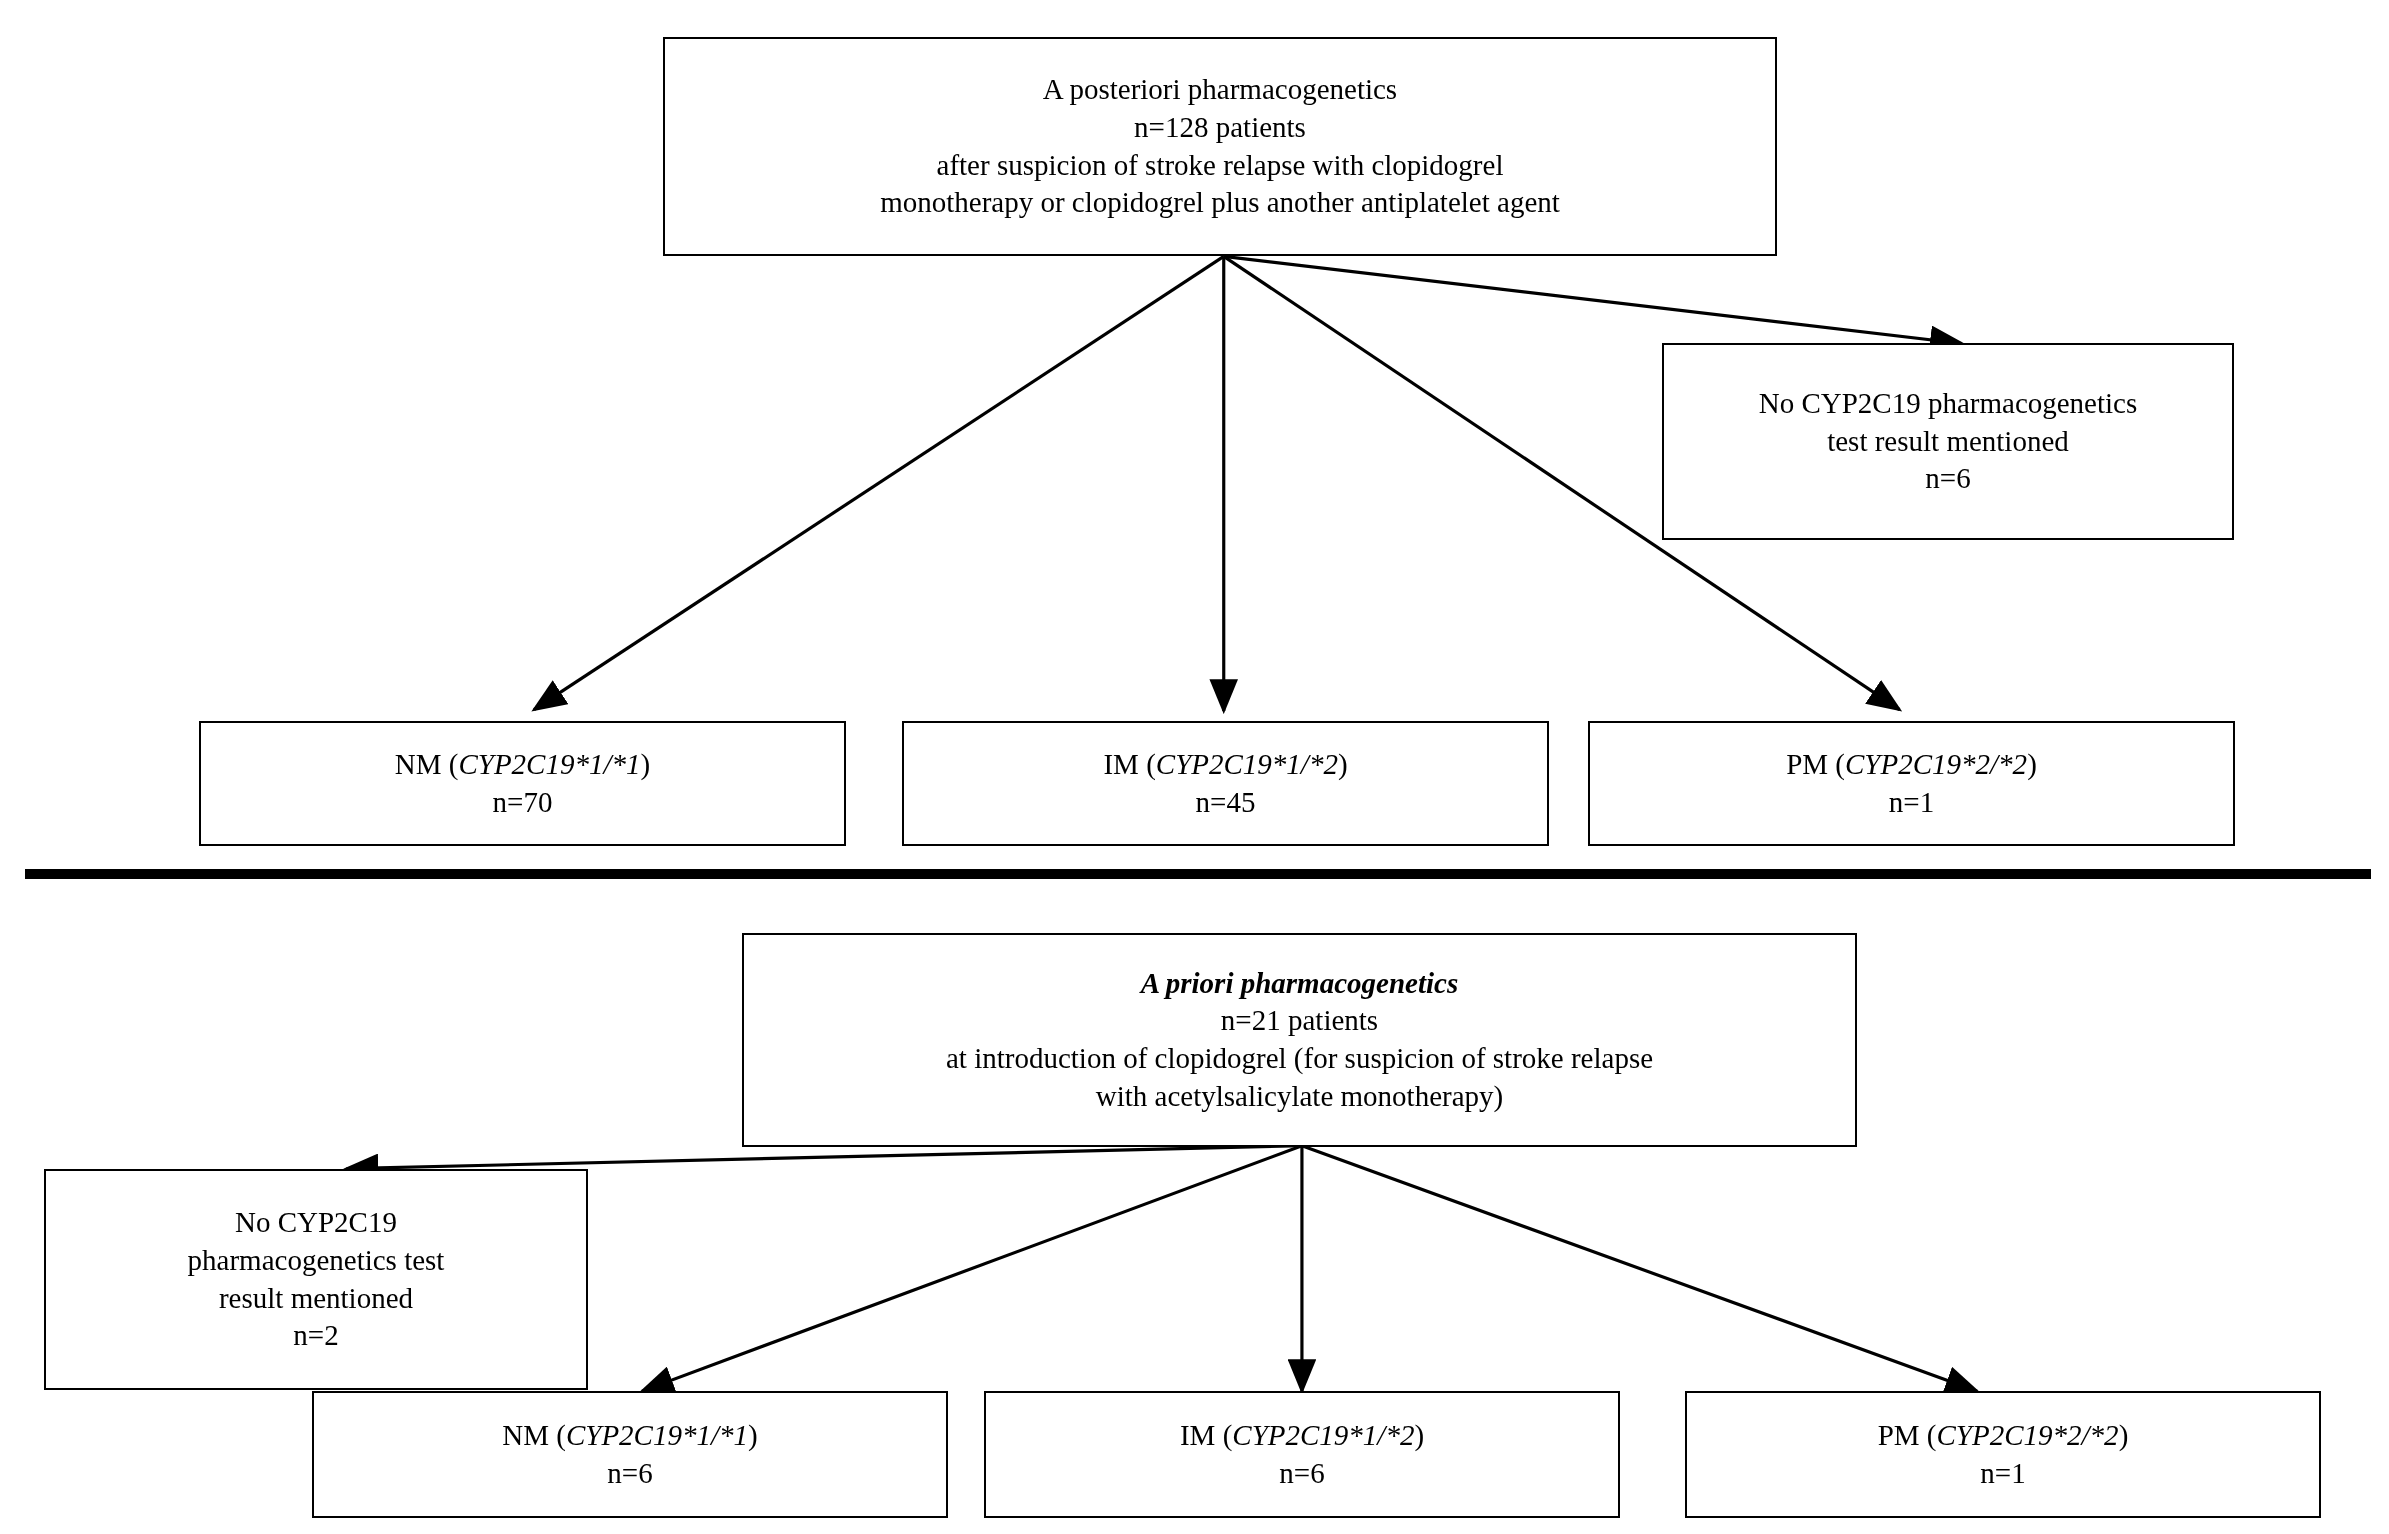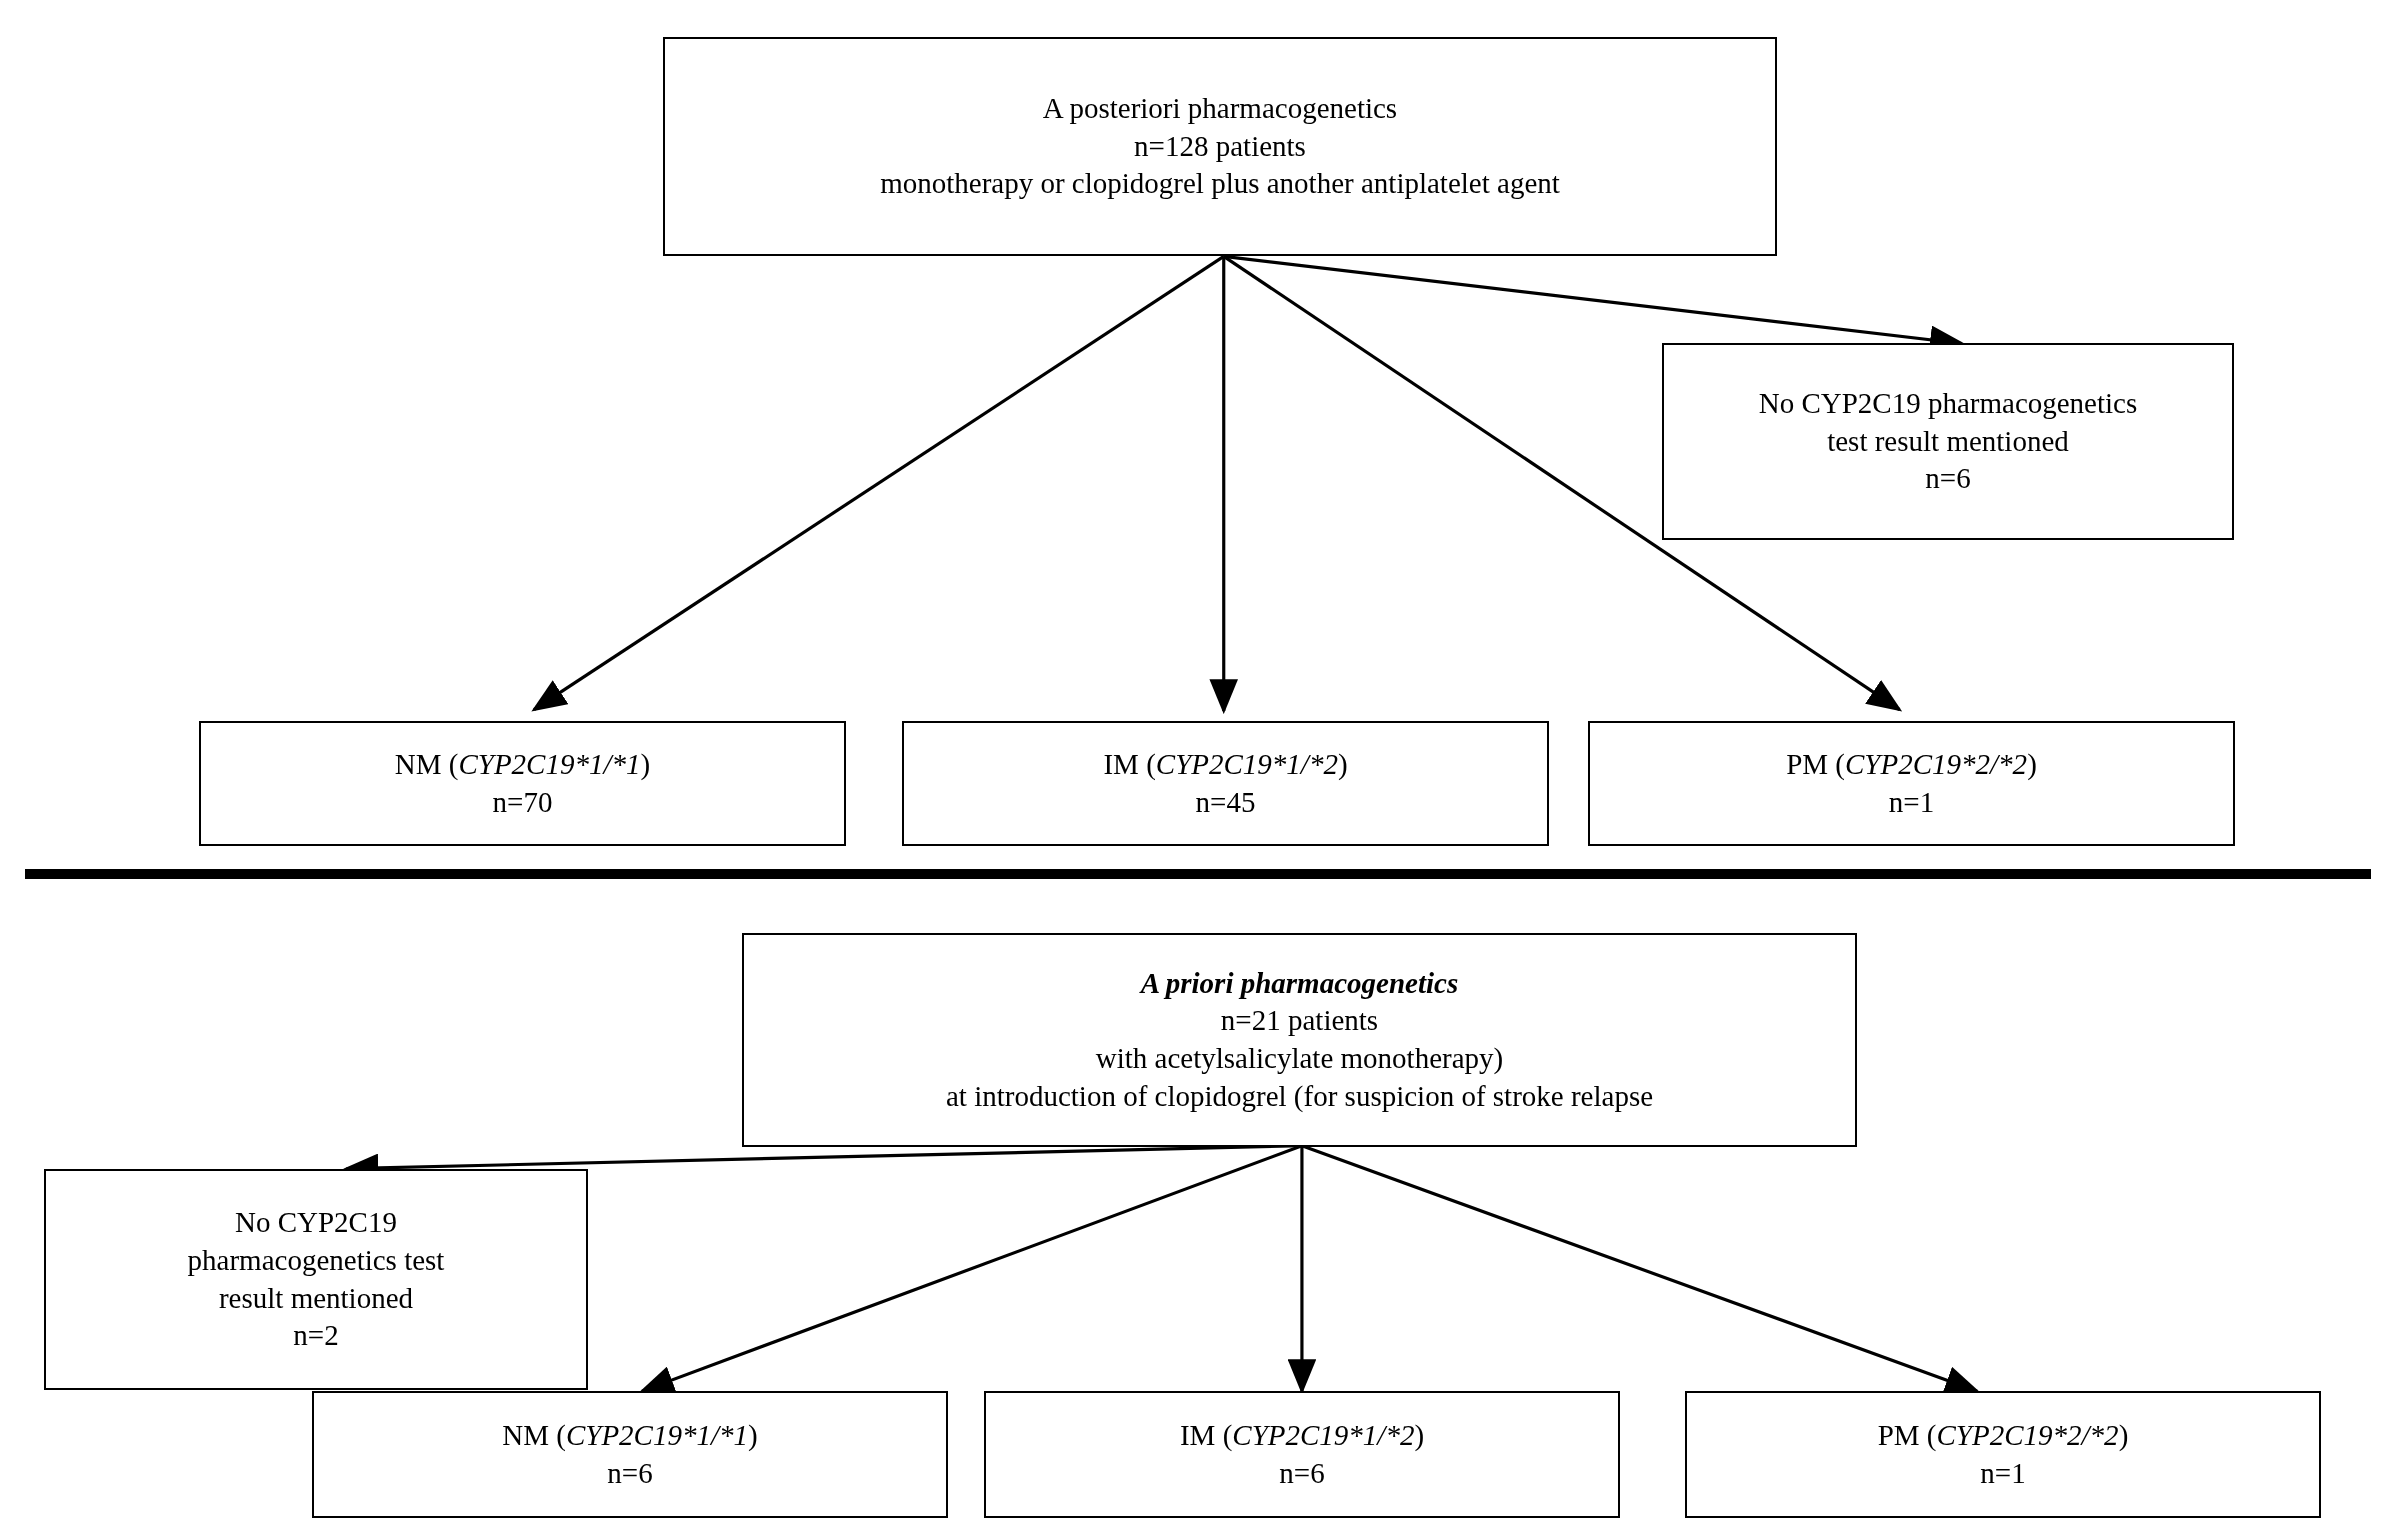--- a/index.html
+++ b/index.html
@@ -80,20 +80,21 @@
     <line x1="2048" y1="1802" x2="1010" y2="2188" stroke="#000000" stroke-width="5" marker-end="url(#arrowhead)"></line>
 
     <line x1="2048" y1="1802" x2="2048" y2="2188" stroke="#000000" stroke-width="5" marker-end="url(#arrowhead)"></line>
 
     <line x1="2048" y1="1802" x2="3110" y2="2188" stroke="#000000" stroke-width="5" marker-end="url(#arrowhead)"></line>
   </svg>
 
   <div class="node" style="left:663px; top:37px; width:1114px; height:219px;">
     <span class="line">A posteriori  pharmacogenetics</span>
     <span class="line">n=128 patients</span>
+    <span class="line">after suspicion  of stroke relapse with clopidogrel</span>
     <span class="line">monotherapy  or clopidogrel  plus another antiplatelet  agent</span>
   </div>
 
   <div class="node" style="left:1662px; top:343px; width:572px; height:197px;">
     <span class="line">No CYP2C19 pharmacogenetics</span>
     <span class="line">test result  mentioned</span>
     <span class="line">n=6</span>
   </div>
 
   <div class="node" style="left:199px; top:721px; width:647px; height:125px;">
@@ -109,22 +110,22 @@
   <div class="node" style="left:1588px; top:721px; width:647px; height:125px;">
     <span class="line"><span>PM (</span><span class="gene">CYP2C19*2/*2</span><span>)</span></span>
     <span class="line">n=1</span>
   </div>
 
   <div class="divider" style="left:25.4px; top:869px; width:2346px; height:9.5px;"></div>
 
   <div class="node" style="left:742px; top:933px; width:1115px; height:214px;">
     <span class="line bolditalic">A priori pharmacogenetics</span>
     <span class="line">n=21 patients</span>
+    <span class="line">at introduction  of clopidogrel  (for suspicion  of stroke relapse</span>
     <span class="line">with acetylsalicylate  monotherapy)</span>
-    <span class="line">at introduction  of clopidogrel  (for suspicion  of stroke relapse</span>
   </div>
 
   <div class="node" style="left:44px; top:1169px; width:544px; height:221px;">
     <span class="line">No CYP2C19</span>
     <span class="line">pharmacogenetics  test</span>
     <span class="line">result  mentioned</span>
     <span class="line">n=2</span>
   </div>
 
   <div class="node" style="left:312px; top:1391px; width:636px; height:127px;">

